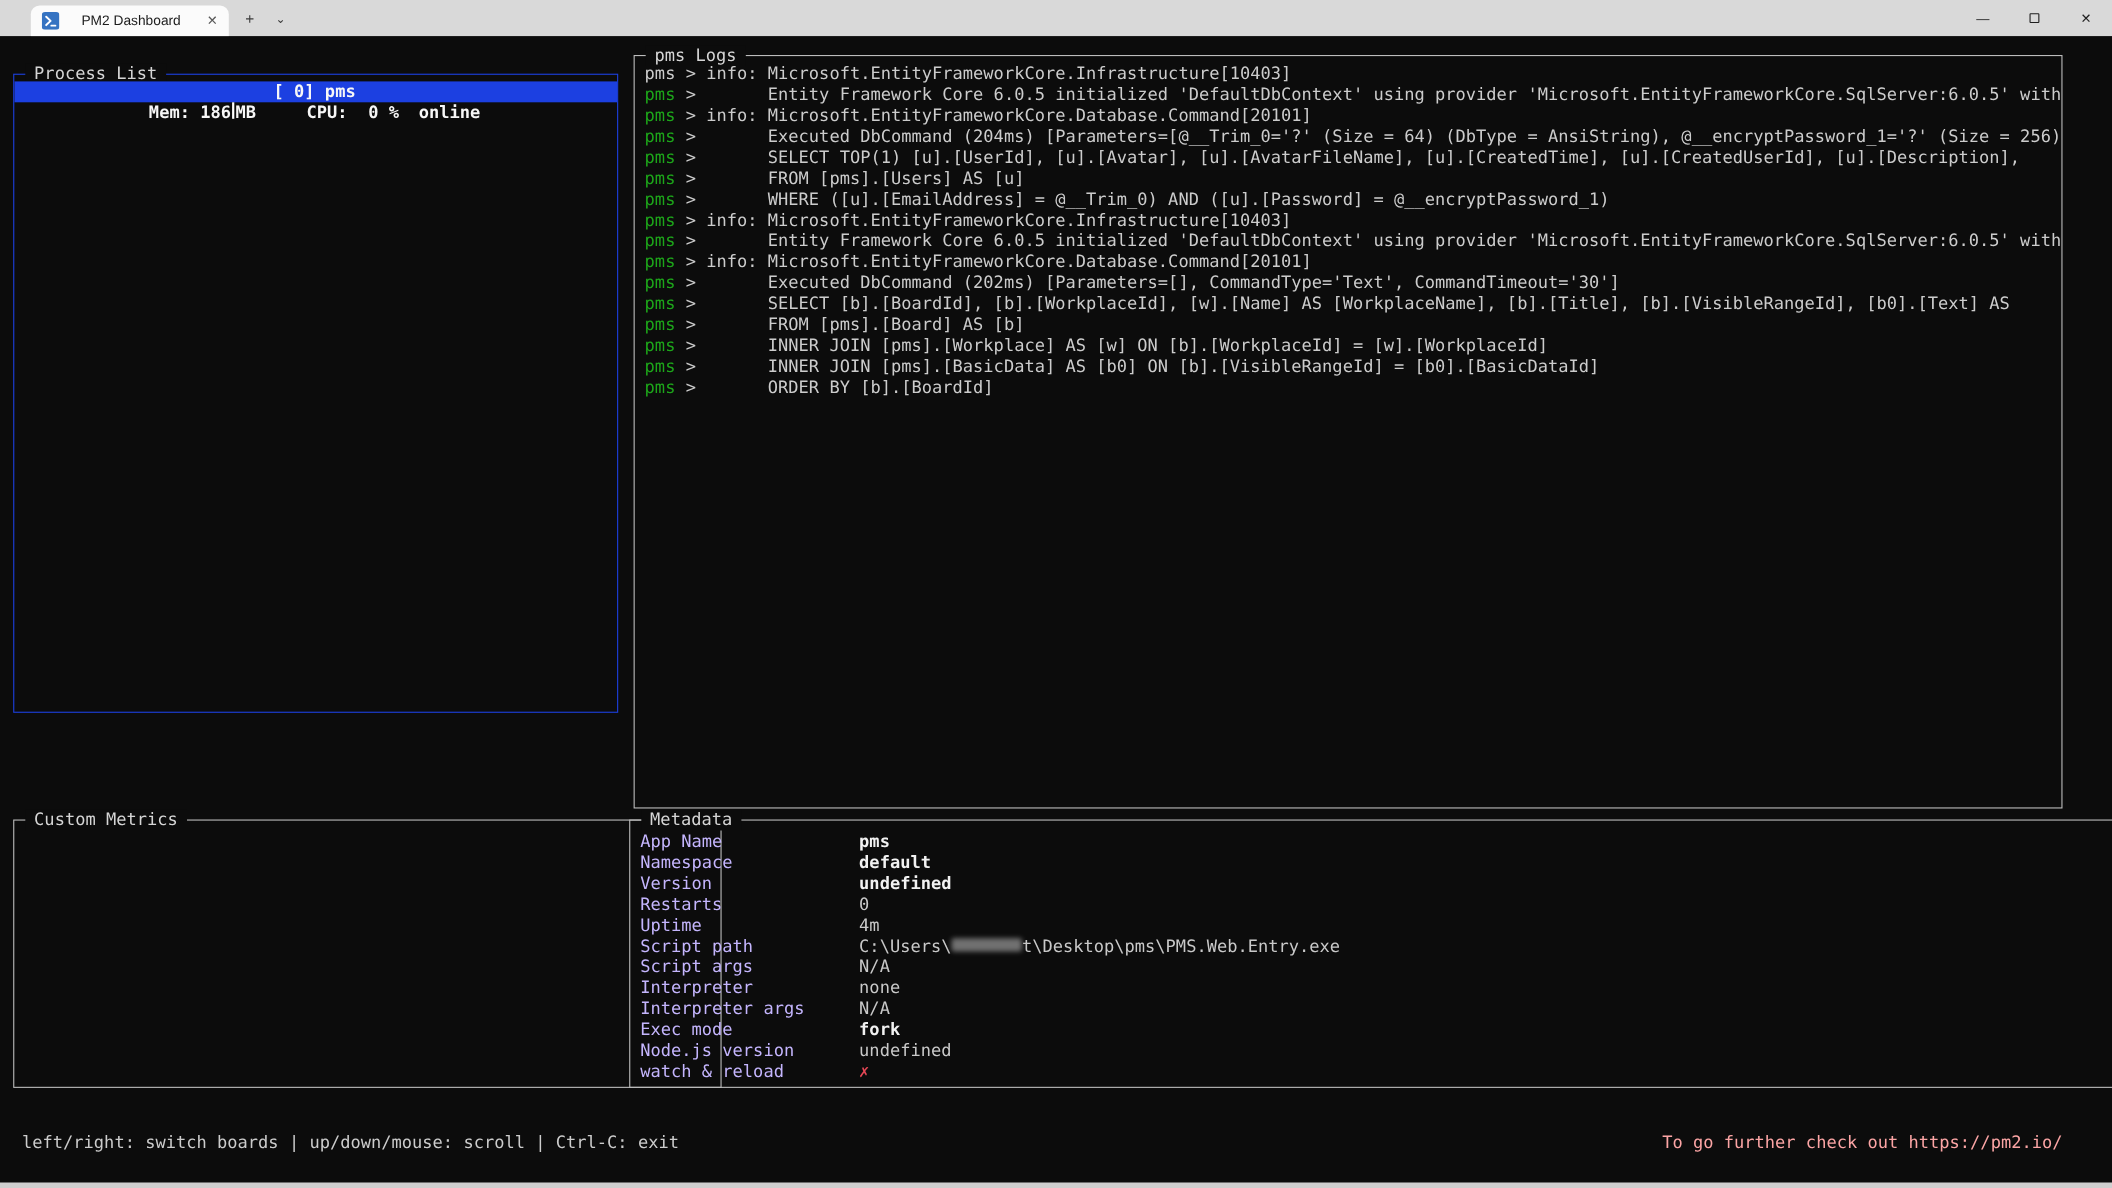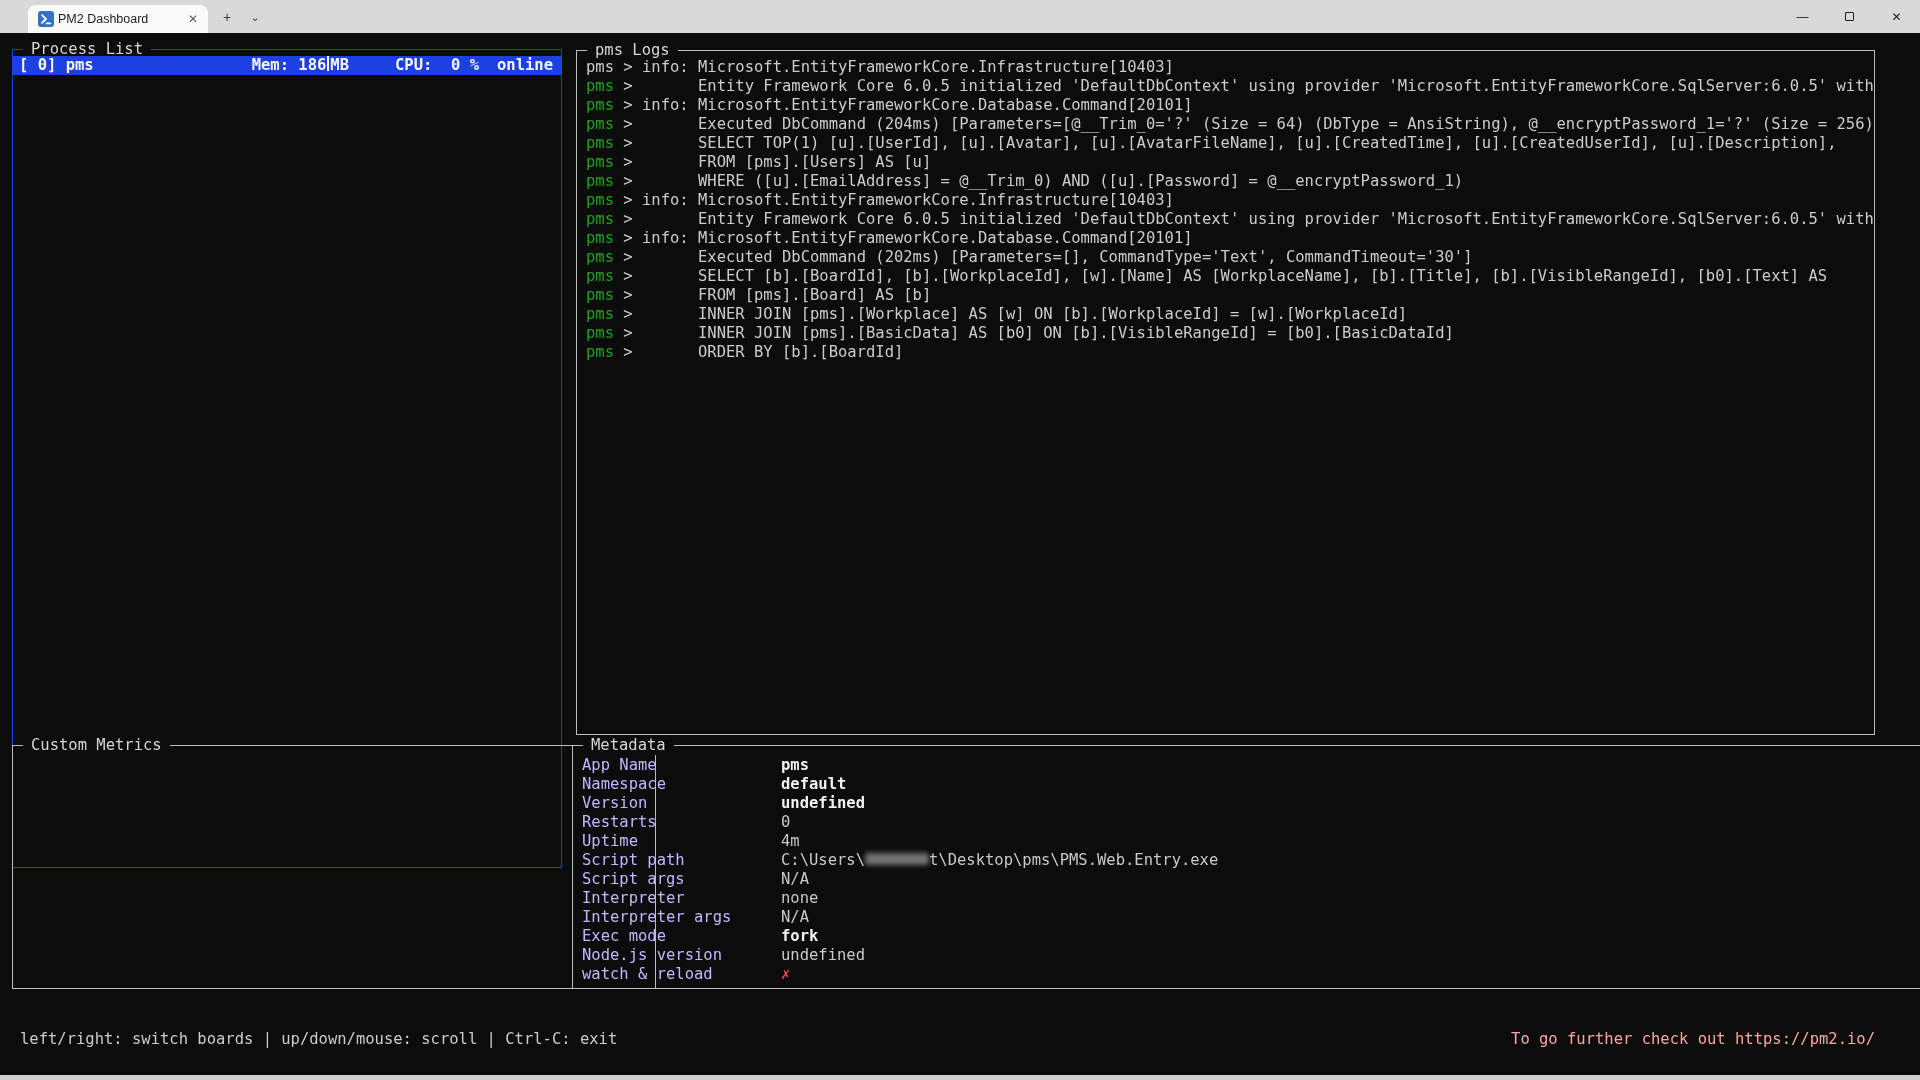--- a/index.html
+++ b/index.html
@@ -4,21 +4,21 @@
 <style>
   * { margin:0; padding:0; box-sizing:border-box; }
   html,body { width:1920px; height:1080px; background:#0c0c0c; overflow:hidden; }
   body { font-family:"DejaVu Sans Mono", monospace; position:relative; }
 
   
   .titlebar { position:absolute; left:0; top:0; width:1920px; height:33px;
               background:#d9d9d9; font-family:"Liberation Sans", sans-serif; }
   .tab { position:absolute; left:28px; top:5px; width:180px; height:28px;
          background:#fbfbfb; border-radius:8px 8px 0 0; display:flex; align-items:center;
-         padding:0 10px; gap:4px; }
+         padding:0 10px; gap:20px; }
   .tab-title { font-size:12.5px; color:#1c1c1c; flex:1; white-space:nowrap; overflow:hidden; }
   .tab-close { color:#5a5a5a; font-size:12px; line-height:1; cursor:default; }
   .ps-icon { width:16px; height:16px; flex:0 0 16px; }
   .tb-btn { position:absolute; top:6px; width:22px; height:22px; display:flex;
             align-items:center; justify-content:center; color:#3c3c3c; font-size:14px; }
   .tb-plus { left:216px; }
   .tb-chev { left:244px; font-size:11px; }
   .win-controls { position:absolute; right:0; top:0; height:33px; display:flex; }
   .win-btn { width:47px; height:33px; display:flex; align-items:center; justify-content:center;
              color:#1f1f1f; font-size:12px; }
@@ -27,29 +27,29 @@
   
   .terminal { position:absolute; left:0; top:33px; width:1920px; height:1042px;
               background:#0c0c0c; color:#cccccc; font-size:15.5px; line-height:19px; }
   .win-bottom-strip { position:absolute; left:0; bottom:0; width:1920px; height:5px; background:#cfcfcf; }
 
   .panel { position:absolute; border:1px solid #bdbdbd; }
   .panel-label { position:absolute; top:-10px; left:10px; background:#0c0c0c;
                  padding:0 8px; color:#d6d6d6; white-space:pre; }
   .panel-body { position:absolute; left:0; top:0; right:0; bottom:0; overflow:hidden; }
 
-  .panel-process  { left:12px;  top:16px;  width:550px;  height:819px; border-color:#1c40e1; }
+  .panel-process  { left:12px;  top:34px;  width:550px;  height:581px; border-color:#1c40e1; }
   .panel-logs     { left:576px; top:17px;  width:1299px; height:685px; }
   .panel-metrics  { left:12px;  top:712px; width:644px;  height:244px; }
   .panel-metadata { left:572px; top:712px; width:1414px; height:244px; }
 
   
   .proc-row { margin-top:6px; height:19px; background:#1c40e1; color:#f7f7f7; font-weight:bold;
               display:flex; align-items:center; justify-content:space-between;
-              padding:0 8px 0 6px; white-space:pre; }
+              padding:0 8px 0 6px; white-space:pre;flex-direction:column; }
   .proc-left { white-space:pre; }
   .proc-right { white-space:pre; display:flex; }
   .cursor { display:inline-block; width:2px; height:15px; background:#ffffff; margin:0 1px; }
   .g1 { display:inline-block; width:46px; }
   .g2 { display:inline-block; width:18px; }
 
   
   .log-lines { padding:7px 0 0 9px; }
   .log-line { height:19px; white-space:pre; overflow:hidden; }
   .pfx.green { color:#1da51a; }

